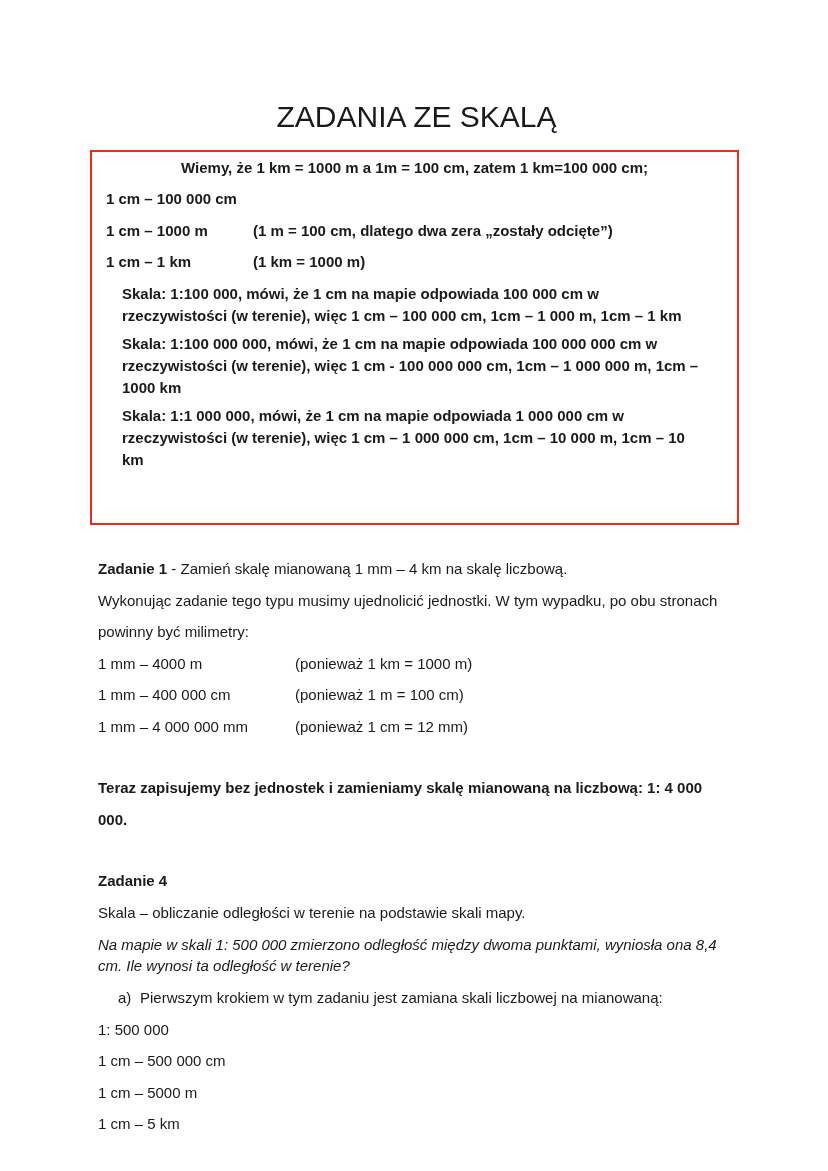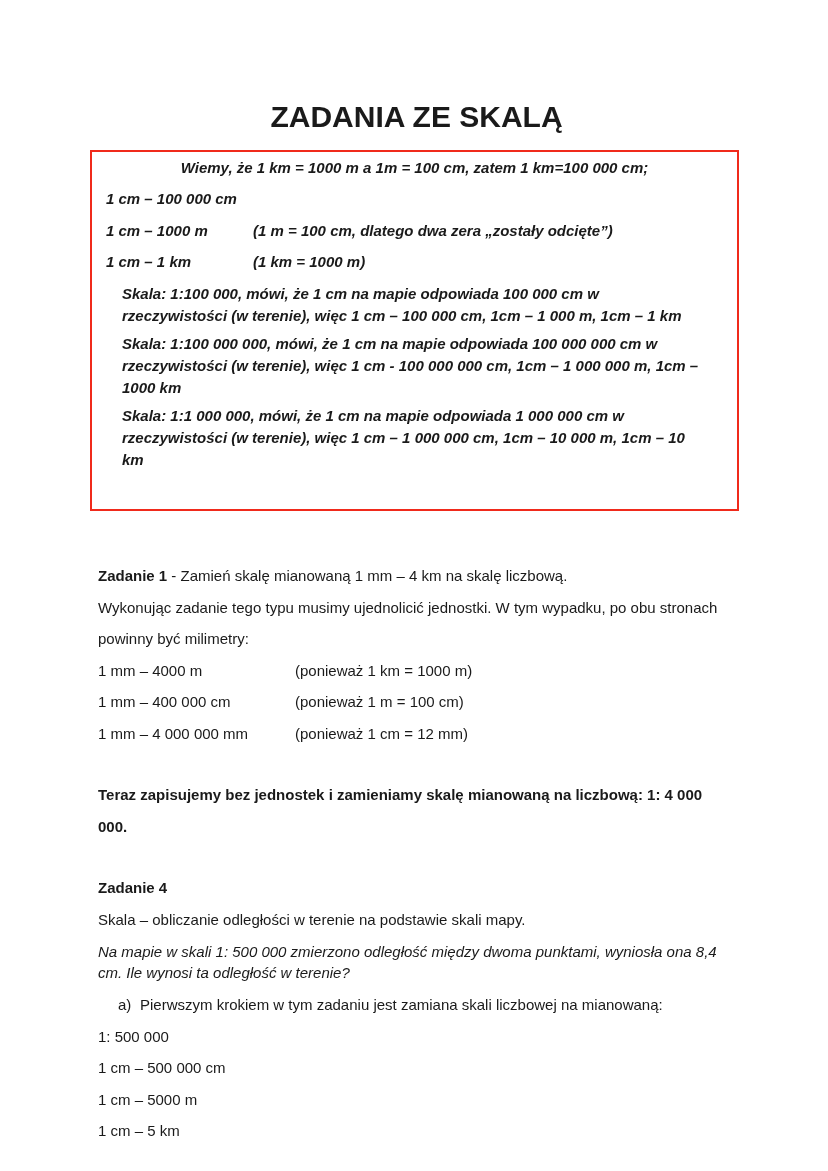--- a/index.html
+++ b/index.html
@@ -10,42 +10,41 @@
     margin: 0 auto;
     background: #ffffff;
     color: #1a1a1a;
     font-family: "Liberation Sans", sans-serif;
     font-size: 15px;
     padding: 97px 93px 0 98px;
     overflow: hidden;
   }
   .doc-title {
     text-align: center;
-    font-weight: 700;
+    font-weight: 400;
     margin: 0 0 14px 0;
     line-height: 1.3;
   }
   .info-box {
     border: 2px solid var(--box-border, #f00);
     margin: 0 -4px 0 -8px;
-    padding: 6px 14px 32px 14px;
+    padding: 6px 14px 46px 14px;
     font-weight: 700;
-    font-style: italic;
   }
   .box-heading {
     text-align: center;
     margin: 0 0 6px 0;
     line-height: 1.35;
   }
   .pair { margin: 11px 0; line-height: 1.35; }
   .pair .term { display: inline-block; min-width: 147px; }
   .scale-para { line-height: 1.47; margin: 6px 16px; }
 
   .rhythm { line-height: 2.1; margin: 0; }
-  .t1-head { margin-top: 49px; }
+  .t1-head { margin-top: 28px; }
   .conv .term { display: inline-block; min-width: 197px; }
   .strong { font-weight: 700; }
   .mt-block { margin-top: 30px; }
   .p-tight { line-height: 1.4; margin: 6px 0; font-style: italic; }
   .item-a { padding-left: 20px; }
   .item-a .marker { display: inline-block; min-width: 22px; }
 </style>
 </head>
 <body>
 

